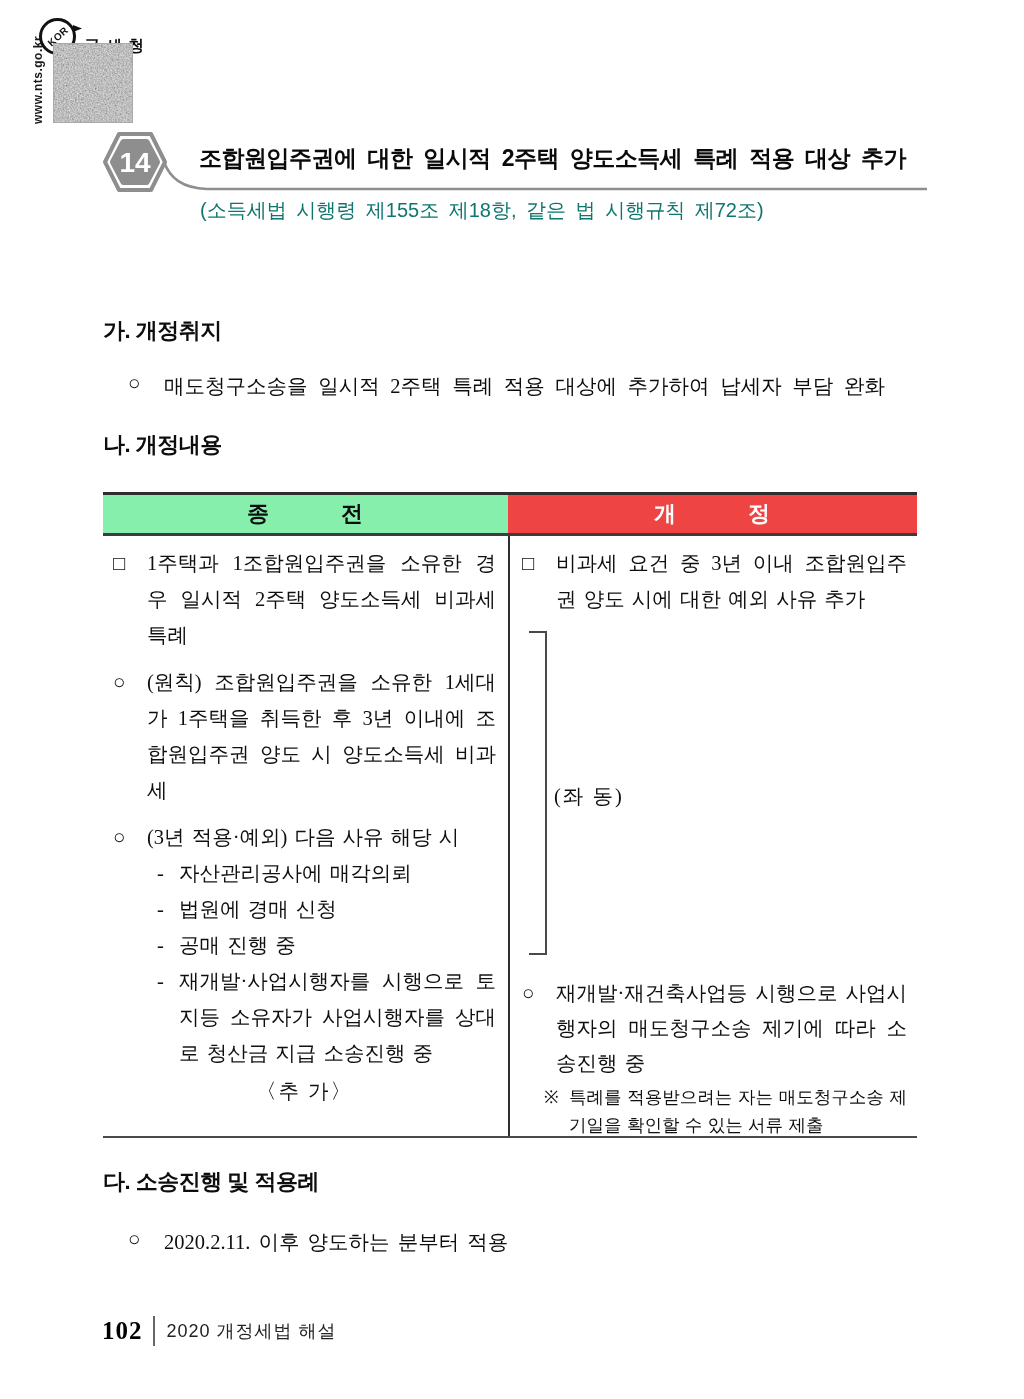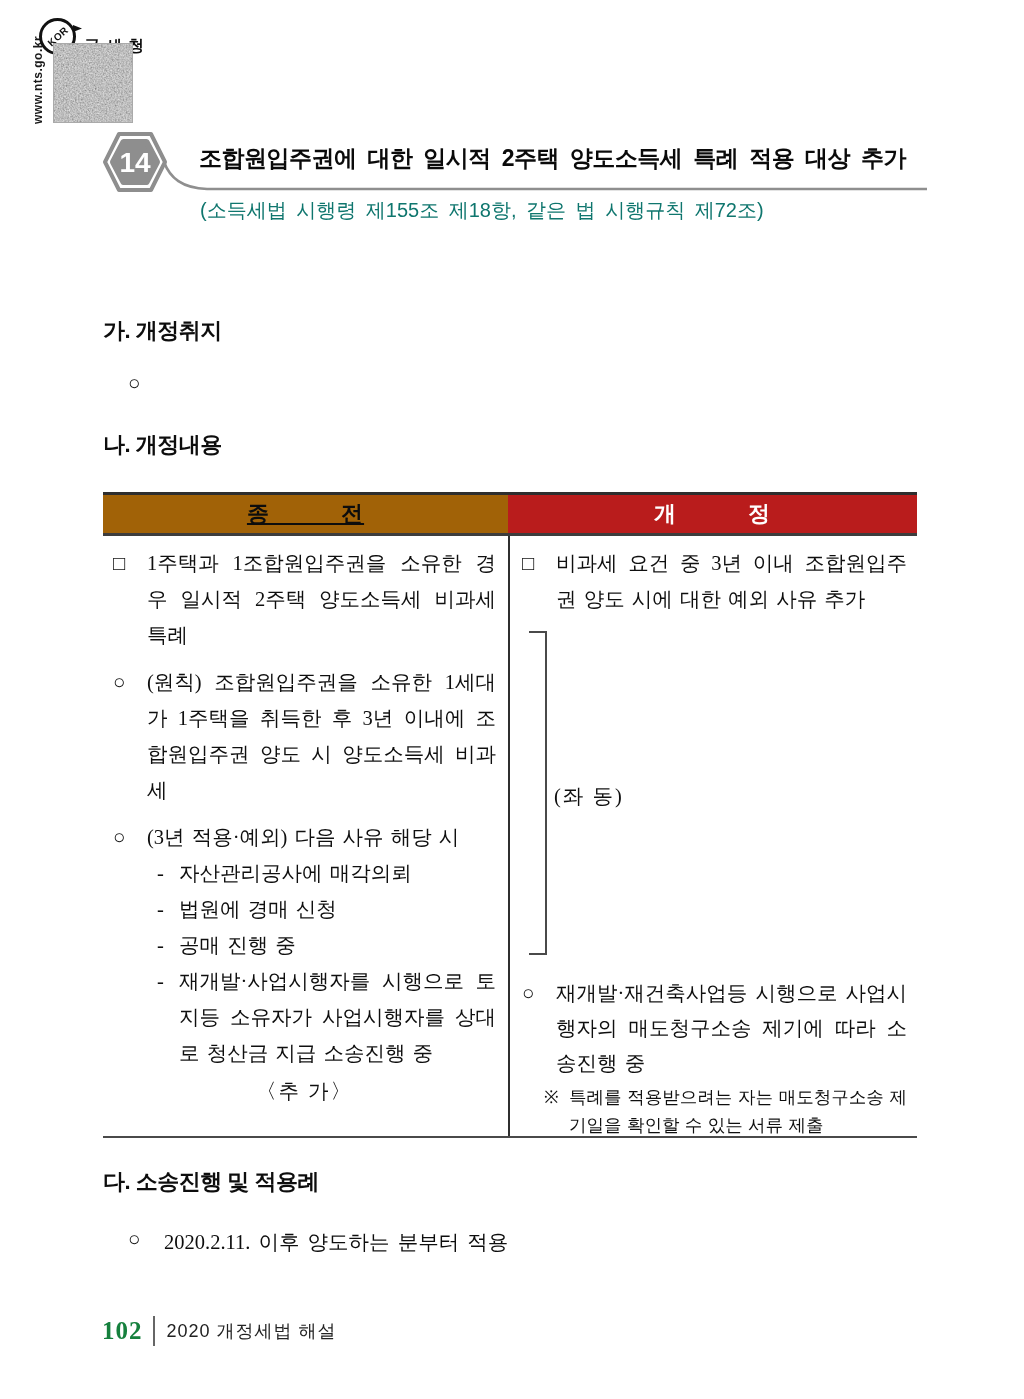--- a/index.html
+++ b/index.html
@@ -74,22 +74,22 @@
   
   .cmp-table { position:absolute; left:103px; top:492px; width:814px; }
   .thead {
     display:flex; border-top:3px solid #2e2e2e; border-bottom:3px solid #3d3d3d;
   }
   .th {
     height:38px; line-height:38px; text-align:center;
     font-family:"Liberation Sans","DejaVu Sans",sans-serif;
     font-size:22px; font-weight:700; word-spacing:64px; letter-spacing:1px;
   }
-  .th-before { width:405px; color:#0d0d0d; background:#a16207;text-decoration:underline; }
-  .th-after  { width:409px; color:#ffffff; background:#b91c1c; }
+  .th-before { width:405px; color:#0d0d0d; background:#86efac; }
+  .th-after  { width:409px; color:#ffffff; background:#ef4444; }
   .tbody { position:relative; display:flex; height:600px; border-bottom:2px solid #4a4a4a; }
   .cell { box-sizing:border-box; font-size:20.5px; line-height:36px; color:#0f0f0f; }
   .cell-left  { width:407px; border-right:2px solid #2f2f2f; padding:9px 12px 0 10px; }
   .cell-right { width:407px; position:relative; padding:9px 10px 0 12px; }
   .itm { display:flex; margin-bottom:11px; text-align:justify; }
   .itm .mk { width:34px; flex:none; }
   .itm .tx { flex:1; word-spacing:2px; }
   .itm.tight { margin-bottom:0; }
   .sub { display:flex; margin-left:44px; text-align:justify; }
   .sub .mk { width:22px; flex:none; }
@@ -103,21 +103,21 @@
   .r-bottom { position:absolute; left:12px; top:440px; width:385px; }
   .r-bottom .itm { line-height:35px; margin-bottom:2px; }
   .note { display:flex; margin-left:22px; font-size:17.5px; line-height:28px; text-align:justify; }
   .note .mk { width:25px; flex:none; }
   .note .tx { flex:1; word-spacing:1px; }
 
   
   .footer { position:absolute; left:102px; top:1316px; display:flex; align-items:center; }
   .page-num {
     font-family:"Liberation Serif","DejaVu Serif",serif;
-    font-size:25px; font-weight:700; letter-spacing:1px; color:#15803d;
+    font-size:25px; font-weight:700; letter-spacing:1px; color:#000000;
   }
   .foot-bar { width:2px; height:30px; background:#666; margin:0 12px 0 10px; }
   .book-title {
     font-family:"Liberation Sans","DejaVu Sans",sans-serif;
     font-size:18px; font-weight:500; letter-spacing:1px; color:#222;
   }
 </style>
 </head>
 <body>
 
@@ -149,20 +149,21 @@
   </svg>
   <div class="title">조합원입주권에 대한 일시적 2주택 양도소득세 특례 적용 대상 추가</div>
   <svg class="rule-svg" width="826" height="38">
     <path d="M 61,4 C 67,20 79,30 104,31 L 824,31" fill="none" stroke="#8f8f8f" stroke-width="2.6"></path>
   </svg>
   <div class="subtitle">(소득세법 시행령 제155조 제18항, 같은 법 시행규칙 제72조)</div>
 
   <div class="h-sec h-a">가. 개정취지</div>
   <div class="bullet-line b-a">
     <span class="mk">○</span>
+    <span class="tx">매도청구소송을 일시적 2주택 특례 적용 대상에 추가하여 납세자 부담 완화</span>
   </div>
 
   <div class="h-sec h-b">나. 개정내용</div>
 
   <div class="cmp-table">
     <div class="thead">
       <div class="th th-before sans">종 전</div>
       <div class="th th-after sans">개 정</div>
     </div>
     <div class="tbody">

